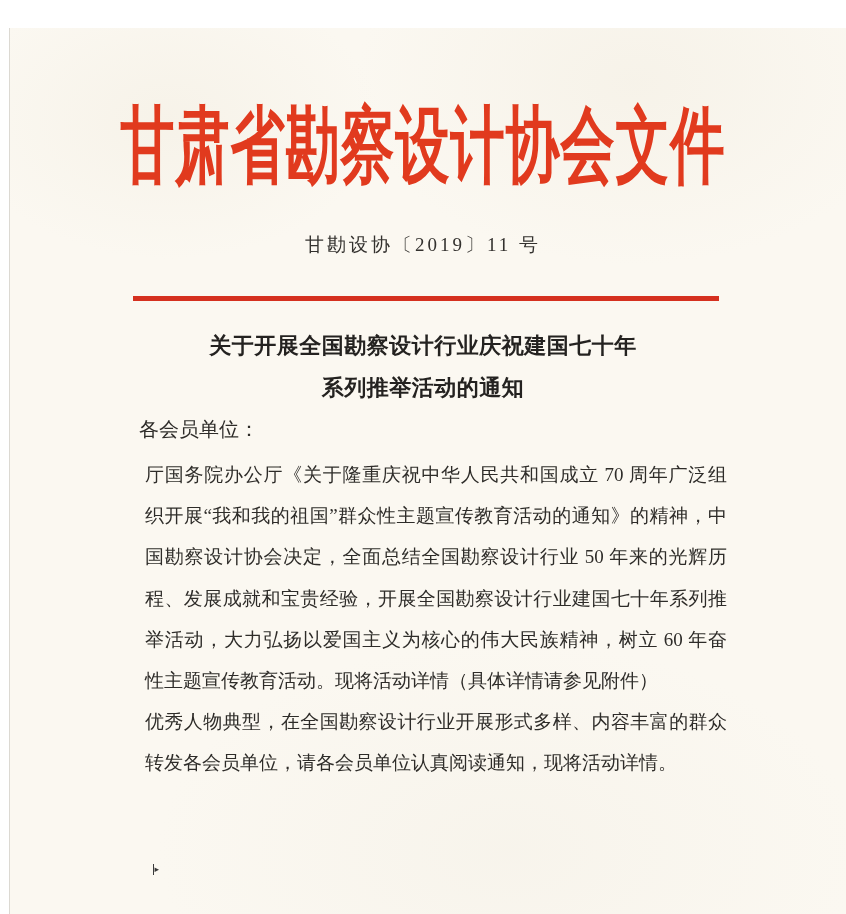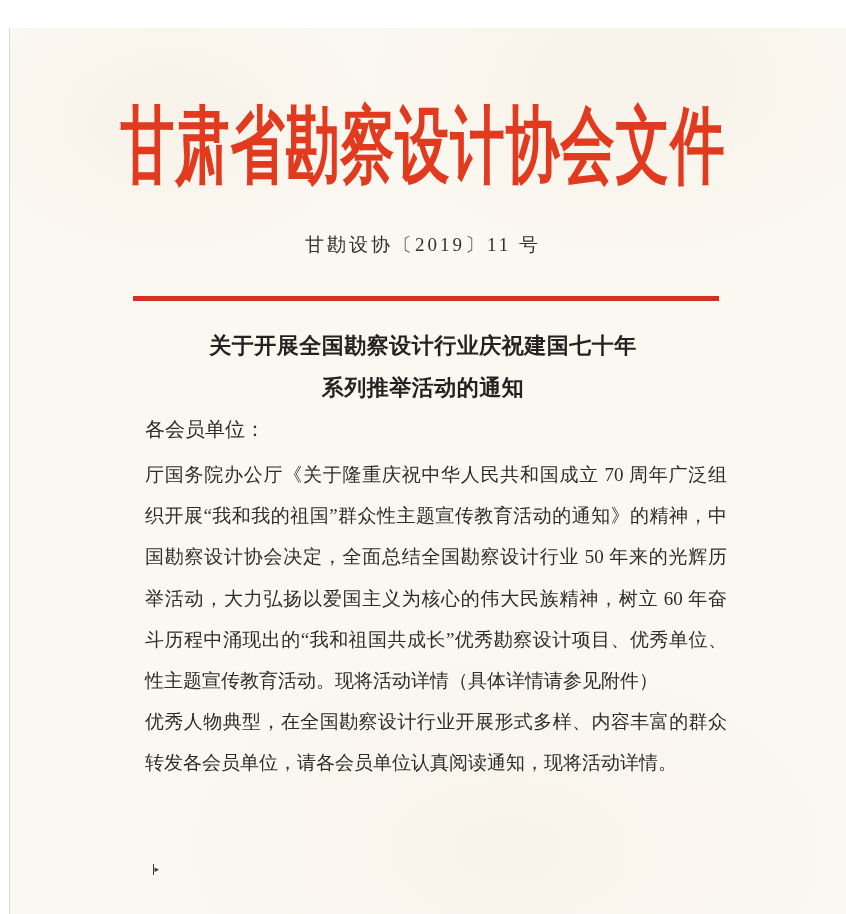--- a/index.html
+++ b/index.html
@@ -56,21 +56,21 @@
   .title {
     position: absolute; left: 0; width: 846px; margin: 0;
     text-align: center;
     font-size: 22px; font-weight: 700; color: #242220;
     letter-spacing: 0.5px;
   }
   .title.l1 { top: 303px; }
   .title.l2 { top: 345px; }
 
   .salutation {
-    position: absolute; left: 145px; top: 388px;
+    position: absolute; left: 139px; top: 388px;
     font-size: 20px; color: #2e2c29;
   }
 
   .body-block {
     position: absolute; left: 145px; top: 426px; width: 582px;
     font-size: 19px; color: #2e2c29;
   }
   .body-block .line {
     height: 41.2px; line-height: 41.2px;
     white-space: nowrap;
@@ -105,22 +105,22 @@
 
   <h1 class="title l1">关于开展全国勘察设计行业庆祝建国七十年</h1>
   <h1 class="title l2">系列推举活动的通知</h1>
 
   <div class="salutation">各会员单位：</div>
 
   <div class="body-block">
     <div class="line justify">厅国务院办公厅《关于隆重庆祝中华人民共和国成立 70 周年广泛组</div>
     <div class="line justify">织开展“我和我的祖国”群众性主题宣传教育活动的通知》的精神，中</div>
     <div class="line justify">国勘察设计协会决定，全面总结全国勘察设计行业 50 年来的光辉历</div>
+    <div class="line justify">程、发展成就和宝贵经验，开展全国勘察设计行业建国七十年系列推</div>
     <div class="line justify">举活动，大力弘扬以爱国主义为核心的伟大民族精神，树立 60 年奋</div>
-    <div class="line justify">斗历程中涌现出的“我和祖国共成长”优秀勘察设计项目、优秀单位、</div>
     <div class="line">性主题宣传教育活动。现将活动详情（具体详情请参见附件）</div>
     <div class="line justify">优秀人物典型，在全国勘察设计行业开展形式多样、内容丰富的群众</div>
     <div class="line">转发各会员单位，请各会员单位认真阅读通知，现将活动详情。</div>
   </div>
 
   <span class="pen-mark">▸</span>
 
   <div class="edge-left"></div>
   <div class="edge-bottom"></div>
 

